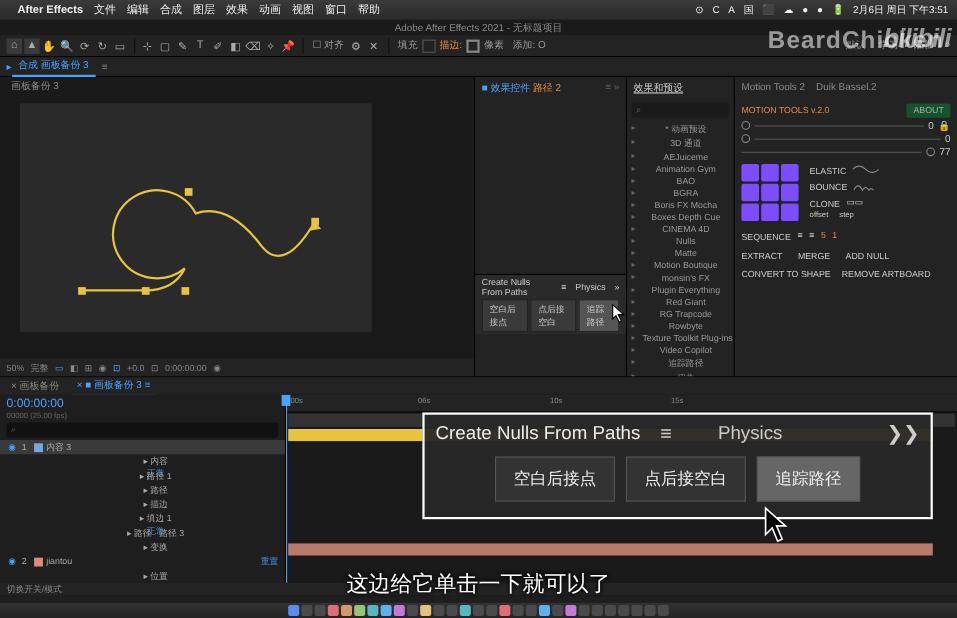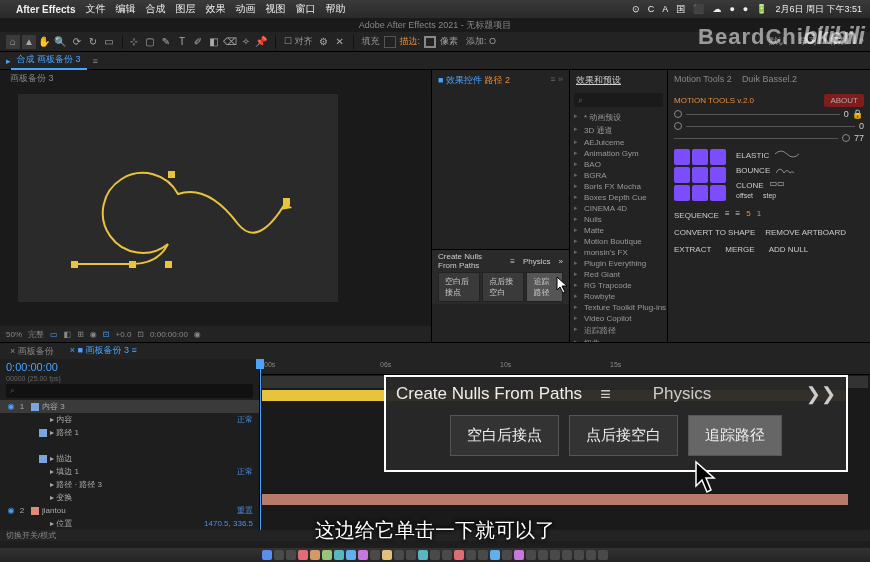--- a/index.html
+++ b/index.html
@@ -23,28 +23,28 @@
   .main-area { display: flex; height: 272px; }
   .viewer { flex: 0 0 432px; background: #1a1a1a; position: relative; border-right: 1px solid #000; }
   .viewer .comp-tab { position: absolute; top: 0; left: 6px; font-size: 9px; color: #888; padding: 2px 4px; }
   .canvas { position: absolute; top: 24px; left: 18px; width: 320px; height: 208px; background: #2a2a2a; }
   .effect-panel { flex: 0 0 138px; background: #232323; border-right: 1px solid #000; position: relative; }
   .effect-panel .head { padding: 4px 6px; font-size: 9px; color: #888; }
   .preset-panel { flex: 0 0 98px; background: #232323; border-right: 1px solid #000; overflow: hidden; }
   .preset-panel .head { padding: 4px 6px; font-size: 9px; color: #ccc; text-decoration: underline; }
   .preset-panel .search { margin: 2px 4px; height: 14px; background: #1a1a1a; border-radius: 2px; color: #666; padding: 0 4px; display: flex; align-items: center; font-size: 9px; }
   .preset-list { padding: 2px 4px; }
-  .preset-list .item { font-size: 8px; color: #999; padding: 1px 0 1px 10px; white-space: nowrap; position: relative; }
+  .preset-list .item { font-size: 8px; color: #999; padding: 1px 0 1px 10px; white-space: nowrap; position: relative; text-align: center; }
   .preset-list .item::before { content: '▸'; position: absolute; left: 0; color: #666; font-size: 7px; }
   .motion-panel { flex: 1; background: #232323; position: relative; }
   .motion-panel .head { display: flex; padding: 4px 6px; font-size: 9px; color: #888; gap: 10px; }
   .motion-panel .body { padding: 4px 6px; }
   .motion-row { display: flex; align-items: center; gap: 6px; margin: 2px 0; font-size: 8px; }
   .motion-row .label { color: #e88c3c; font-size: 8px; }
-  .motion-row .btn { background: #7f1d1d; padding: 2px 6px; border-radius: 2px; color: #aaa; }
+  .motion-row .btn { background: #14532d; padding: 2px 6px; border-radius: 2px; color: #aaa; }
   .motion-row .val { color: #e88c3c; }
   .grid9 { display: grid; grid-template-columns: repeat(3, 16px); grid-template-rows: repeat(3, 16px); gap: 2px; margin: 4px 0; }
   .grid9 div { background: #7c4dff; border-radius: 2px; }
   .cnfp-panel { position: absolute; bottom: 38px; left: 0; right: 0; background: #2a2a2a; border-top: 1px solid #000; padding: 2px 6px; }
   .cnfp-panel .tabs-row { display: flex; gap: 8px; font-size: 8px; color: #ccc; margin-bottom: 2px; align-items: center; }
   .cnfp-panel .btns { display: flex; gap: 2px; }
   .cnfp-panel .btns .b { background: #3a3a3a; padding: 3px 6px; font-size: 8px; color: #ccc; border: 1px solid #222; }
   .cnfp-panel .btns .b.active { background: #555; }
   .viewer-footer { position: absolute; bottom: 0; left: 0; right: 0; height: 16px; background: #232323; display: flex; align-items: center; padding: 0 6px; gap: 6px; font-size: 8px; color: #888; }
   .timeline { height: 188px; background: #1a1a1a; border-top: 1px solid #000; display: flex; flex-direction: column; }
@@ -56,21 +56,21 @@
   .tl-timecode { font-size: 11px; color: #4aa3ff; padding: 2px 6px; }
   .tl-search { margin: 2px 6px; height: 14px; background: #111; border-radius: 2px; display: flex; align-items: center; padding: 0 4px; font-size: 8px; color: #666; }
   .tl-cols { display: flex; font-size: 8px; color: #888; padding: 2px 6px; gap: 20px; }
   .layer-row { display: flex; align-items: center; padding: 1px 6px; font-size: 8px; color: #aaa; height: 13px; }
   .layer-row .eye { width: 10px; text-align: center; color: #4aa3ff; }
   .layer-row .num { width: 12px; text-align: center; }
   .layer-row .color { width: 8px; height: 8px; margin: 0 3px; }
   .layer-row .name { flex: 1; }
   .layer-row .mode { color: #4a90e2; }
   .layer-row.selected { background: #3a3a3a; }
-  .layer-row.sub { padding-left: 14px; }
+  .layer-row.sub { padding-left: 30px; flex-direction: column; }
   .tl-right { flex: 1; background: #1a1a1a; position: relative; }
   .ruler { height: 16px; background: #232323; border-bottom: 1px solid #000; position: relative; }
   .ruler .tick { position: absolute; font-size: 7px; color: #888; top: 2px; }
   .playhead { position: absolute; left: 0; top: 0; bottom: 0; width: 1px; background: #4aa3ff; }
   .playhead::before { content: ''; position: absolute; top: 0; left: -4px; width: 8px; height: 10px; background: #4aa3ff; }
   .track { height: 13px; position: relative; }
   .bar { position: absolute; top: 1px; height: 11px; background: #3a3a7a; }
   .tl-footer { height: 14px; background: #232323; font-size: 8px; color: #888; padding: 0 6px; display: flex; align-items: center; }
   .overlay-cnfp { position: absolute; left: 384px; top: 375px; width: 464px; background: rgba(40,40,40,0.95); border: 2px solid #fff; padding: 6px 10px 14px 10px; }
   .overlay-cnfp .row1 { display: flex; align-items: center; gap: 18px; margin-bottom: 10px; }
@@ -313,28 +313,28 @@
             </div>
         </div>
       </div>
       <div class="motion-row">
         <span class="section-label">SEQUENCE</span>
         <span>≡</span>
         <span>≡</span>
         <span class="val">5</span>
         <span class="val">1</span>
       </div>
-      <div class="motion-row" style="gap:10px;margin-top:4px">
-        <span class="section-label">CONVERT TO SHAPE</span>
-        <span class="section-label">REMOVE ARTBOARD</span>
-      </div>
       <div class="motion-row" style="gap:14px;margin-top:4px">
         <span class="section-label">EXTRACT</span>
         <span class="section-label">MERGE</span>
         <span class="section-label">ADD NULL</span>
+      </div>
+      <div class="motion-row" style="gap:10px;margin-top:4px">
+        <span class="section-label">CONVERT TO SHAPE</span>
+        <span class="section-label">REMOVE ARTBOARD</span>
       </div>
     </div>
   </div>
 </div>
 
 <div class="timeline">
   <div class="timeline-tabs">
     <span class="t">× <span>画板备份</span></span>
     <span class="t active">× ■ <span>画板备份 3</span> ≡</span>
   </div>
@@ -362,20 +362,21 @@
             <span class="eye"></span>
             <span class="num"></span>
             <span class="color" style="background:#7aa6e0"></span>
             <span class="name">▸ 路径 1</span>
             <span class="mode"></span>
           </div>
           <div class="layer-row sub">
             <span class="eye"></span>
             <span class="num"></span>
             <span class="color" style="background:transparent"></span>
+            <span class="name">▸ 路径</span>
             <span class="mode"></span>
           </div>
           <div class="layer-row sub">
             <span class="eye"></span>
             <span class="num"></span>
             <span class="color" style="background:#7aa6e0"></span>
             <span class="name">▸ 描边</span>
             <span class="mode"></span>
           </div>
           <div class="layer-row sub">

